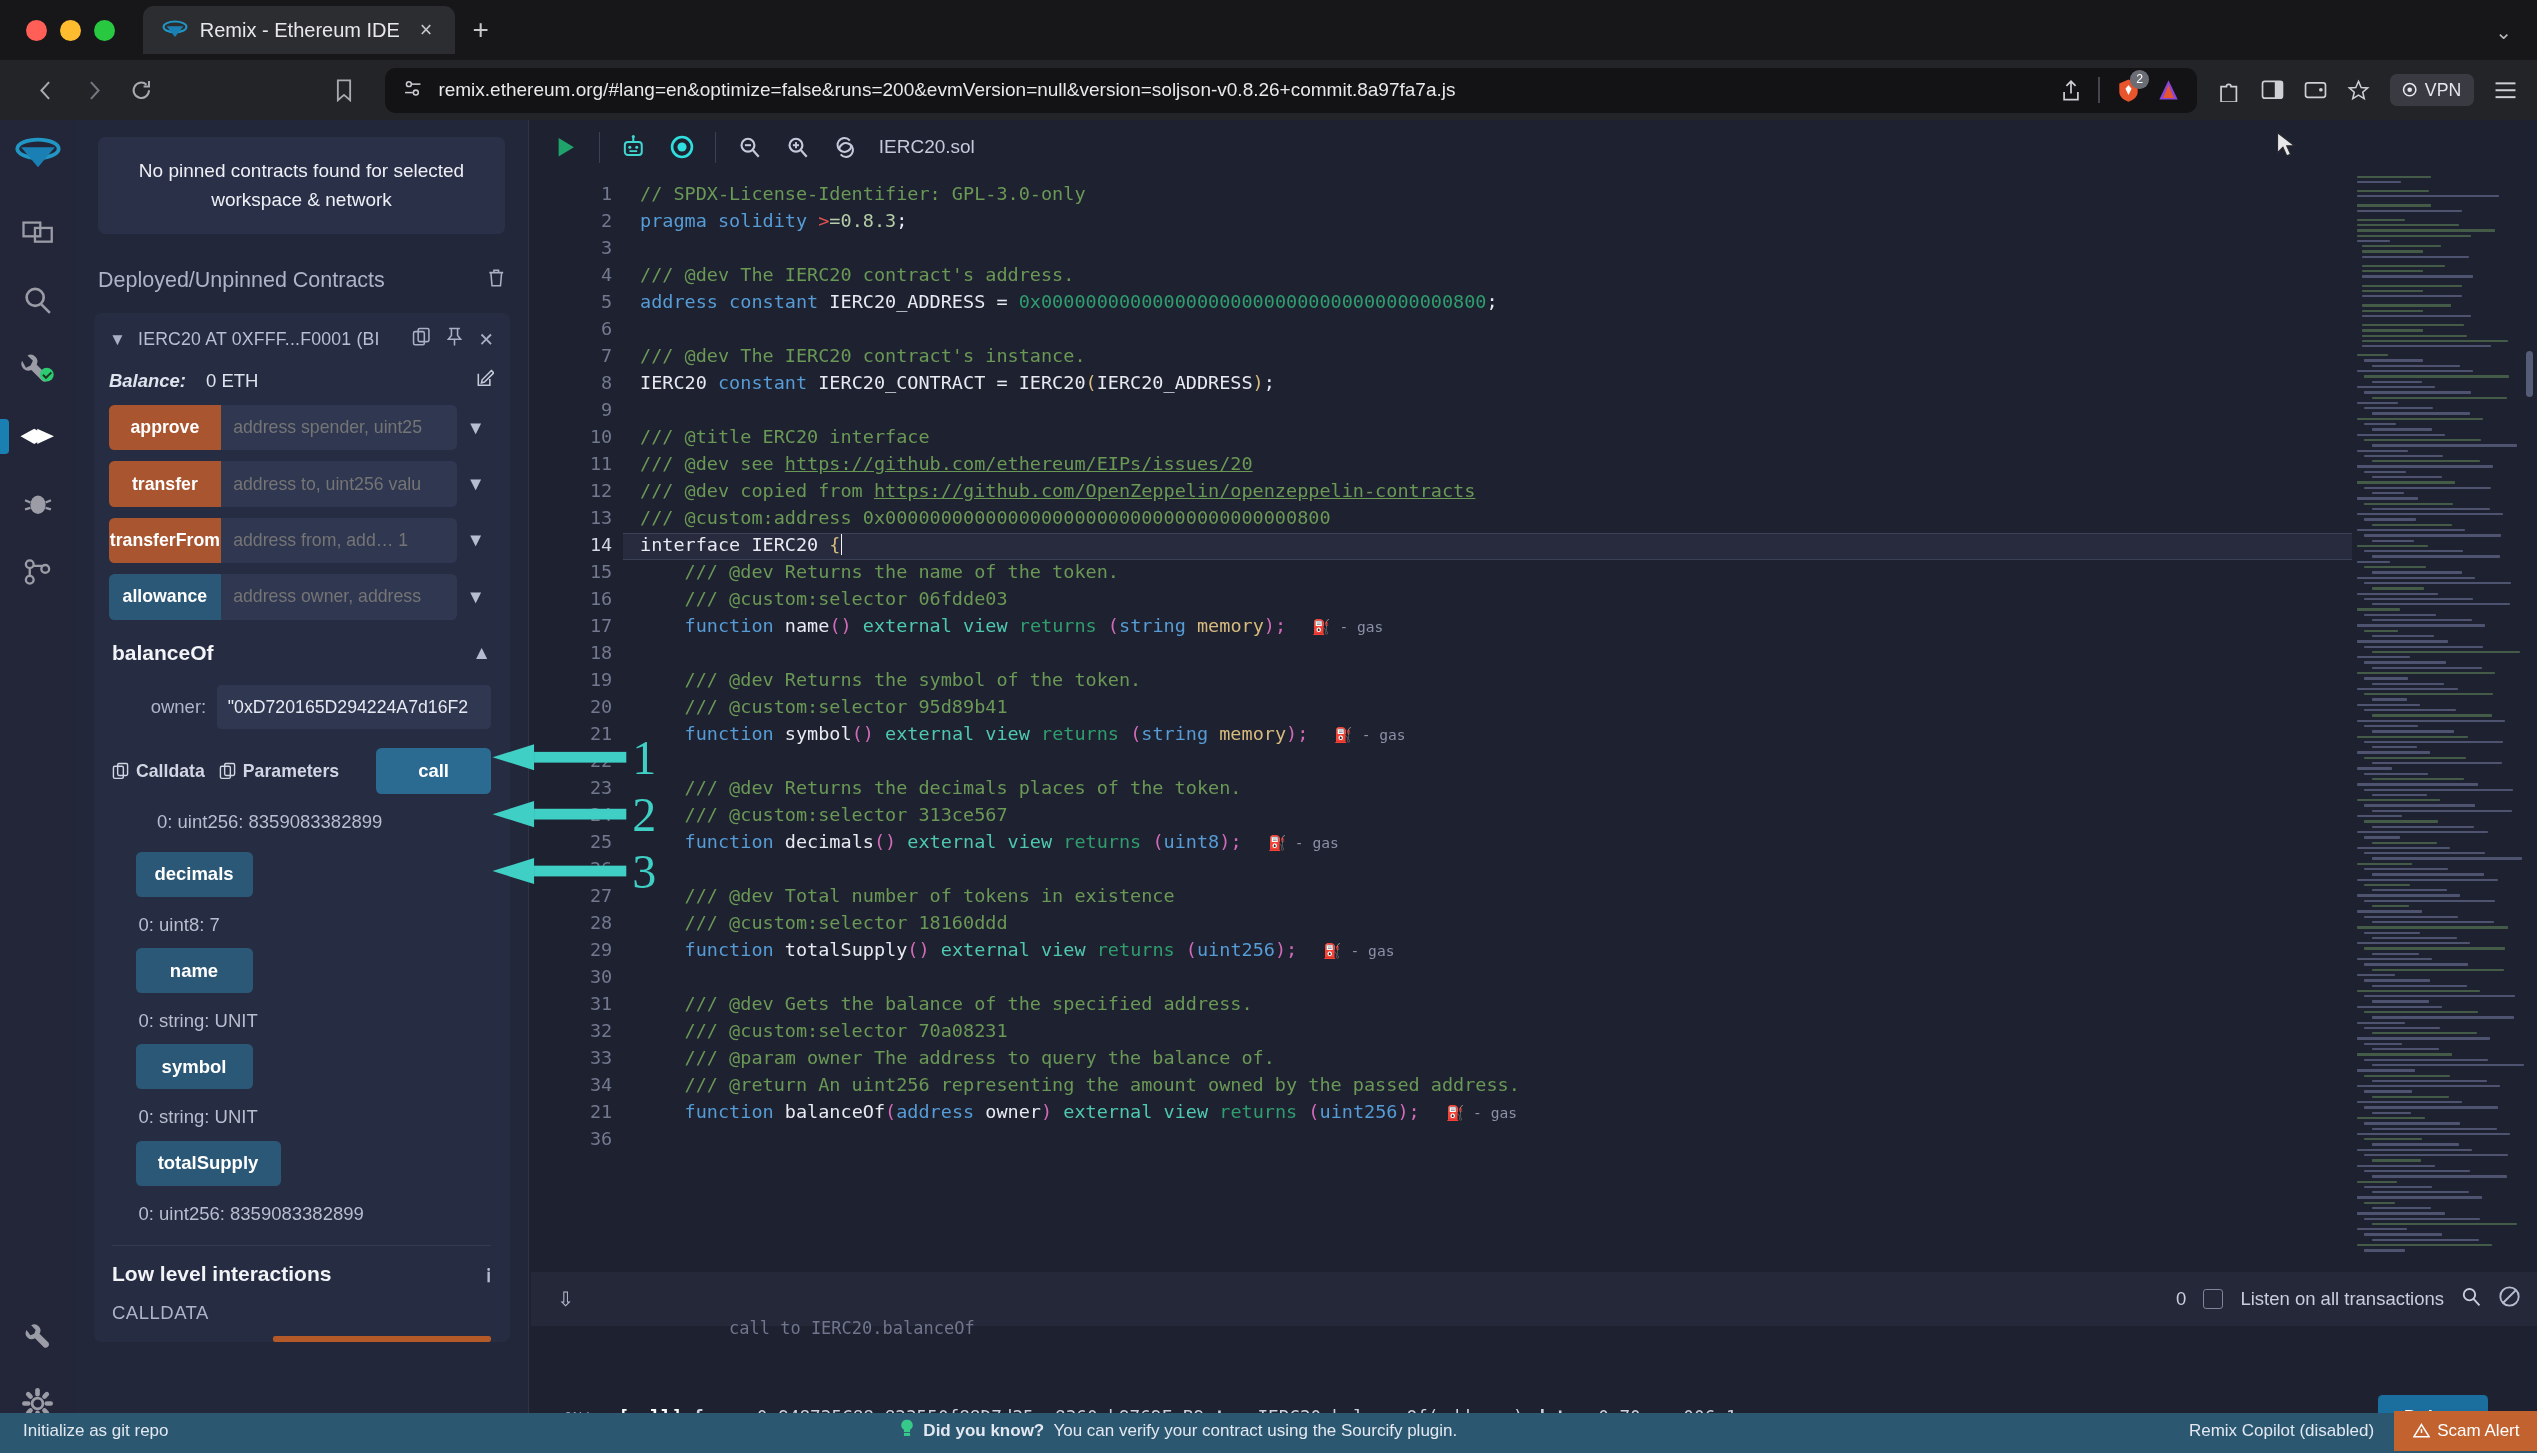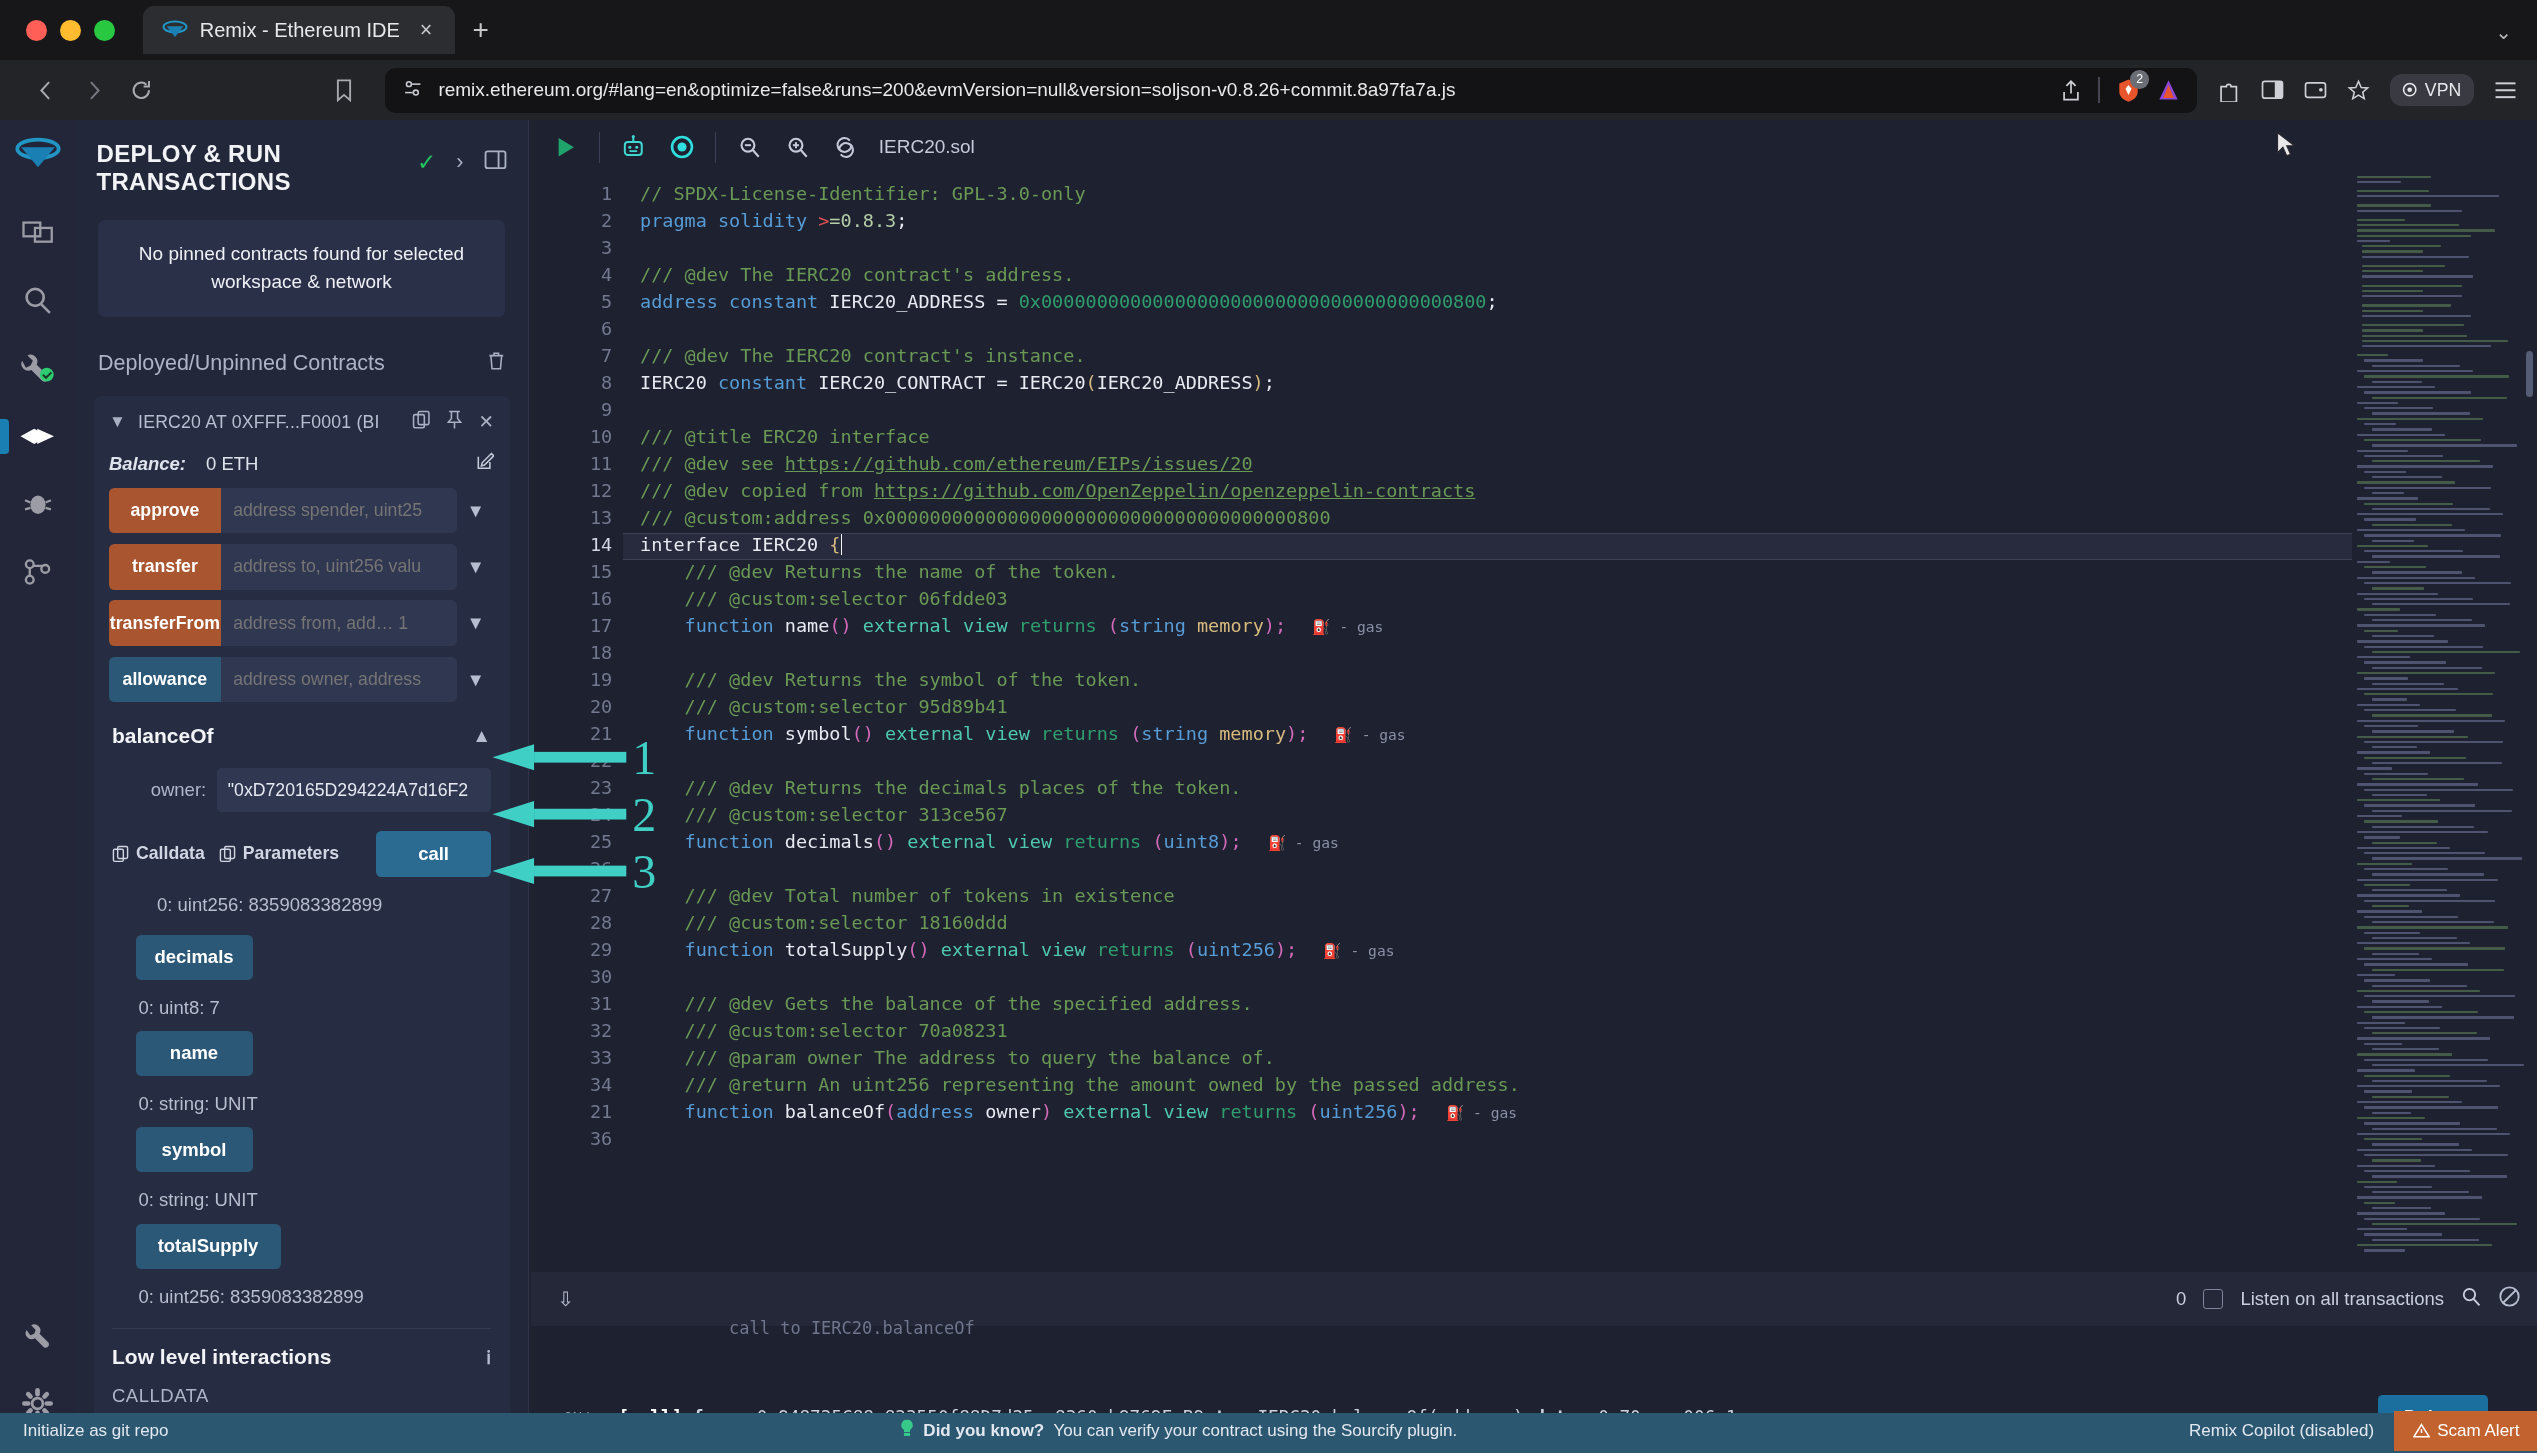--- a/index.html
+++ b/index.html
@@ -41,21 +41,21 @@
     display: flex; align-items: center; padding: 0 17px; gap: 15.4px; margin-left: 17px;
   }
   .omni-url { color: #e9e9ec; font-size: 19px; white-space: nowrap; overflow: hidden; }
   .omni-right { margin-left: auto; display: flex; align-items: center; gap: 17px; }
   .vsep { width: 1.5px; height: 26px; background: #454650; }
   .tb-icons { display: flex; align-items: center; gap: 20px; margin-left: 21.5px; }
   .tb-ico { color: #cfd0d6; font-size: 21.5px; cursor: pointer; display:flex; align-items:center; }
   .vpn-pill {
     display: flex; align-items: center; gap: 7px;
     background: #3a3b42; color: #e7e8ec; font-size: 17.7px;
-    border-radius: 12px; padding: 5.4px 12.3px; cursor: pointer;
+    border-radius: 7px; padding: 5.4px 12.3px; cursor: pointer;
   }
   .brave-badge { position: relative; }
   .brave-count {
     position: absolute; right: -9.2px; top: -7.7px; background: #6b6d75; color: #fff;
     font-size: 12.3px; border-radius: 50%; width: 18.5px; height: 18.5px;
     display: flex; align-items: center; justify-content: center;
   }
 
   
   .ide { position: absolute; left: 0; top: 120px; width: 2538px; height: 1333px; background: #1f2230; }
@@ -416,33 +416,20 @@
               <line x1="8" y1="8" x2="11" y2="11"></line>
               <line x1="29" y1="29" x2="32" y2="32"></line>
               <line x1="8" y1="32" x2="11" y2="29"></line>
               <line x1="29" y1="11" x2="32" y2="8"></line>
             </g>
           </svg>
       </span>
     </div>
 
     <div class="sidepanel">
-      <div class="sp-head">
-        <div class="sp-title">DEPLOY &amp; RUN TRANSACTIONS</div>
-        <div class="sp-head-icons">
-          <span class="ck">✓</span>
-          <span class="sp-hi">›</span>
-          <span class="sp-hi">
-            <svg width="23" height="21.5" viewBox="0 0 30 28">
-                <rect x="2" y="3" width="26" height="22" rx="3" fill="none" stroke="#aab0c4" stroke-width="2.4"></rect>
-                <line x1="19" y1="3" x2="19" y2="25" stroke="#aab0c4" stroke-width="2.4"></line>
-              </svg>
-          </span>
-        </div>
-      </div>
 
       <div class="pinned-box">No pinned contracts found for selected workspace &amp; network</div>
 
       <div class="section-title">
         <span>Deployed/Unpinned Contracts</span>
         <span class="trash">
           <svg width="18.5" height="20" viewBox="0 0 24 26">
               <path d="M3 6 h18 M9 6 V3 h6 v3 M5 6 l1.5 17 h11 L19 6" fill="none" stroke="#aab0c4" stroke-width="2"></path>
             </svg>
         </span>

